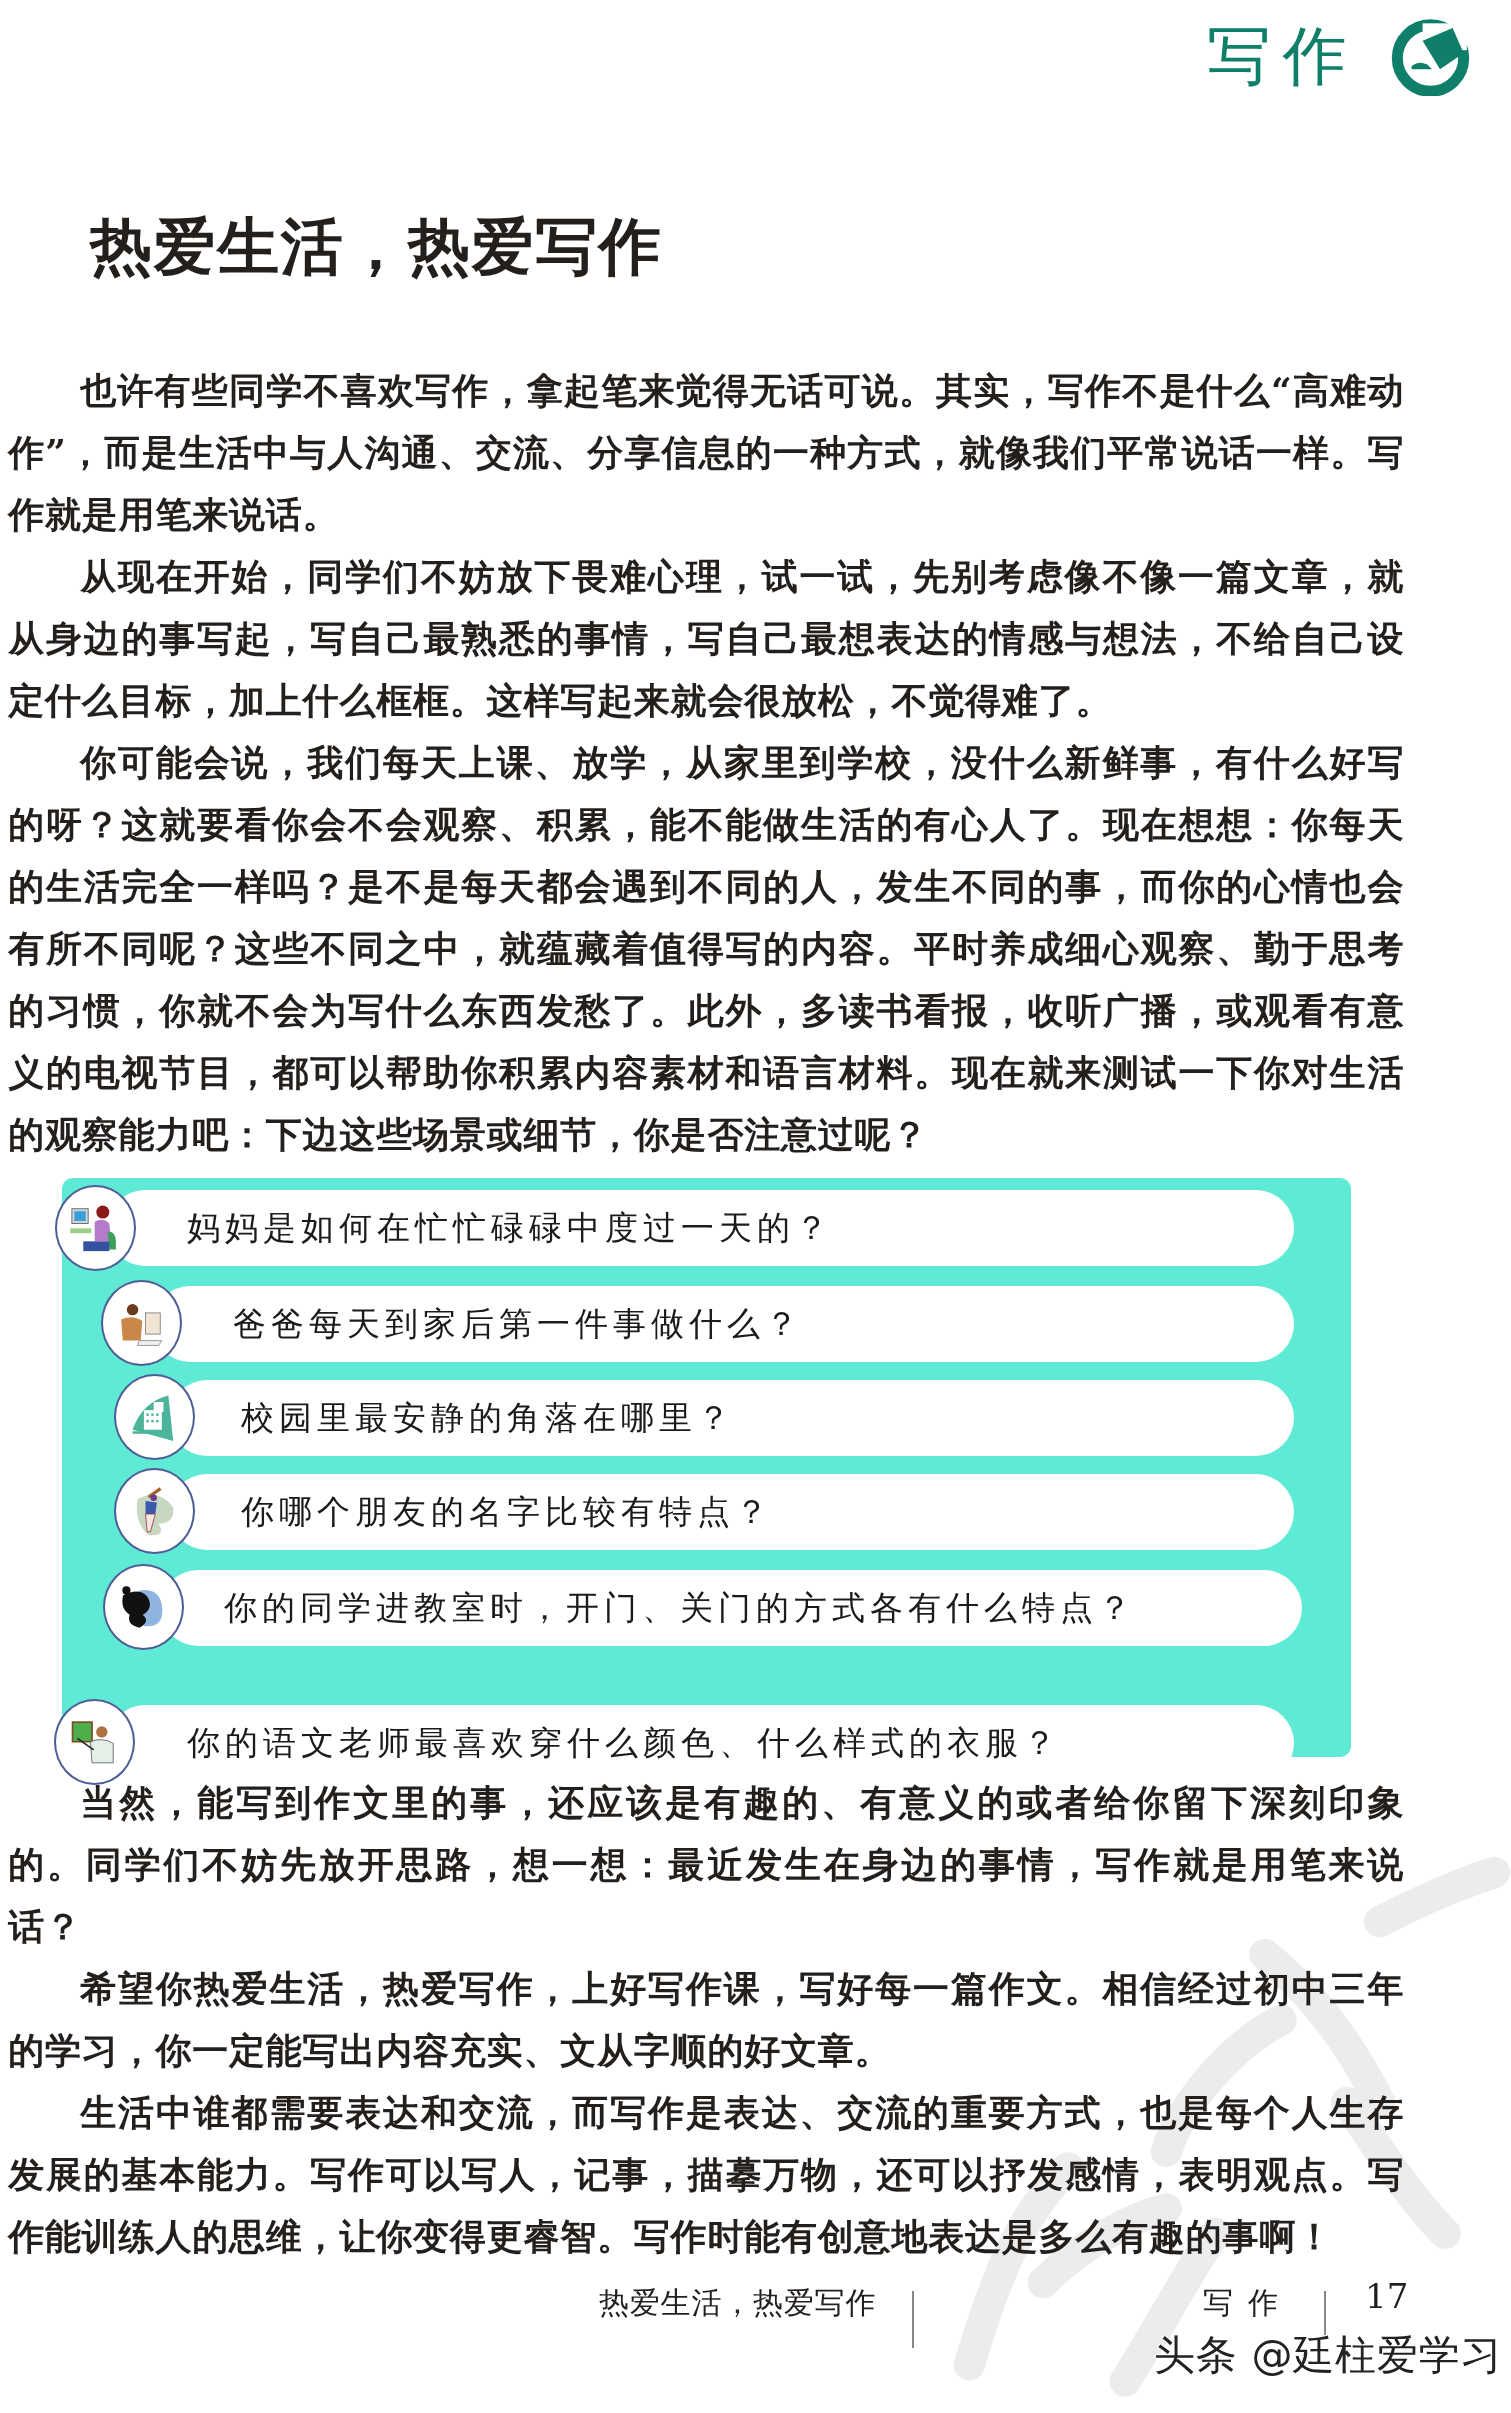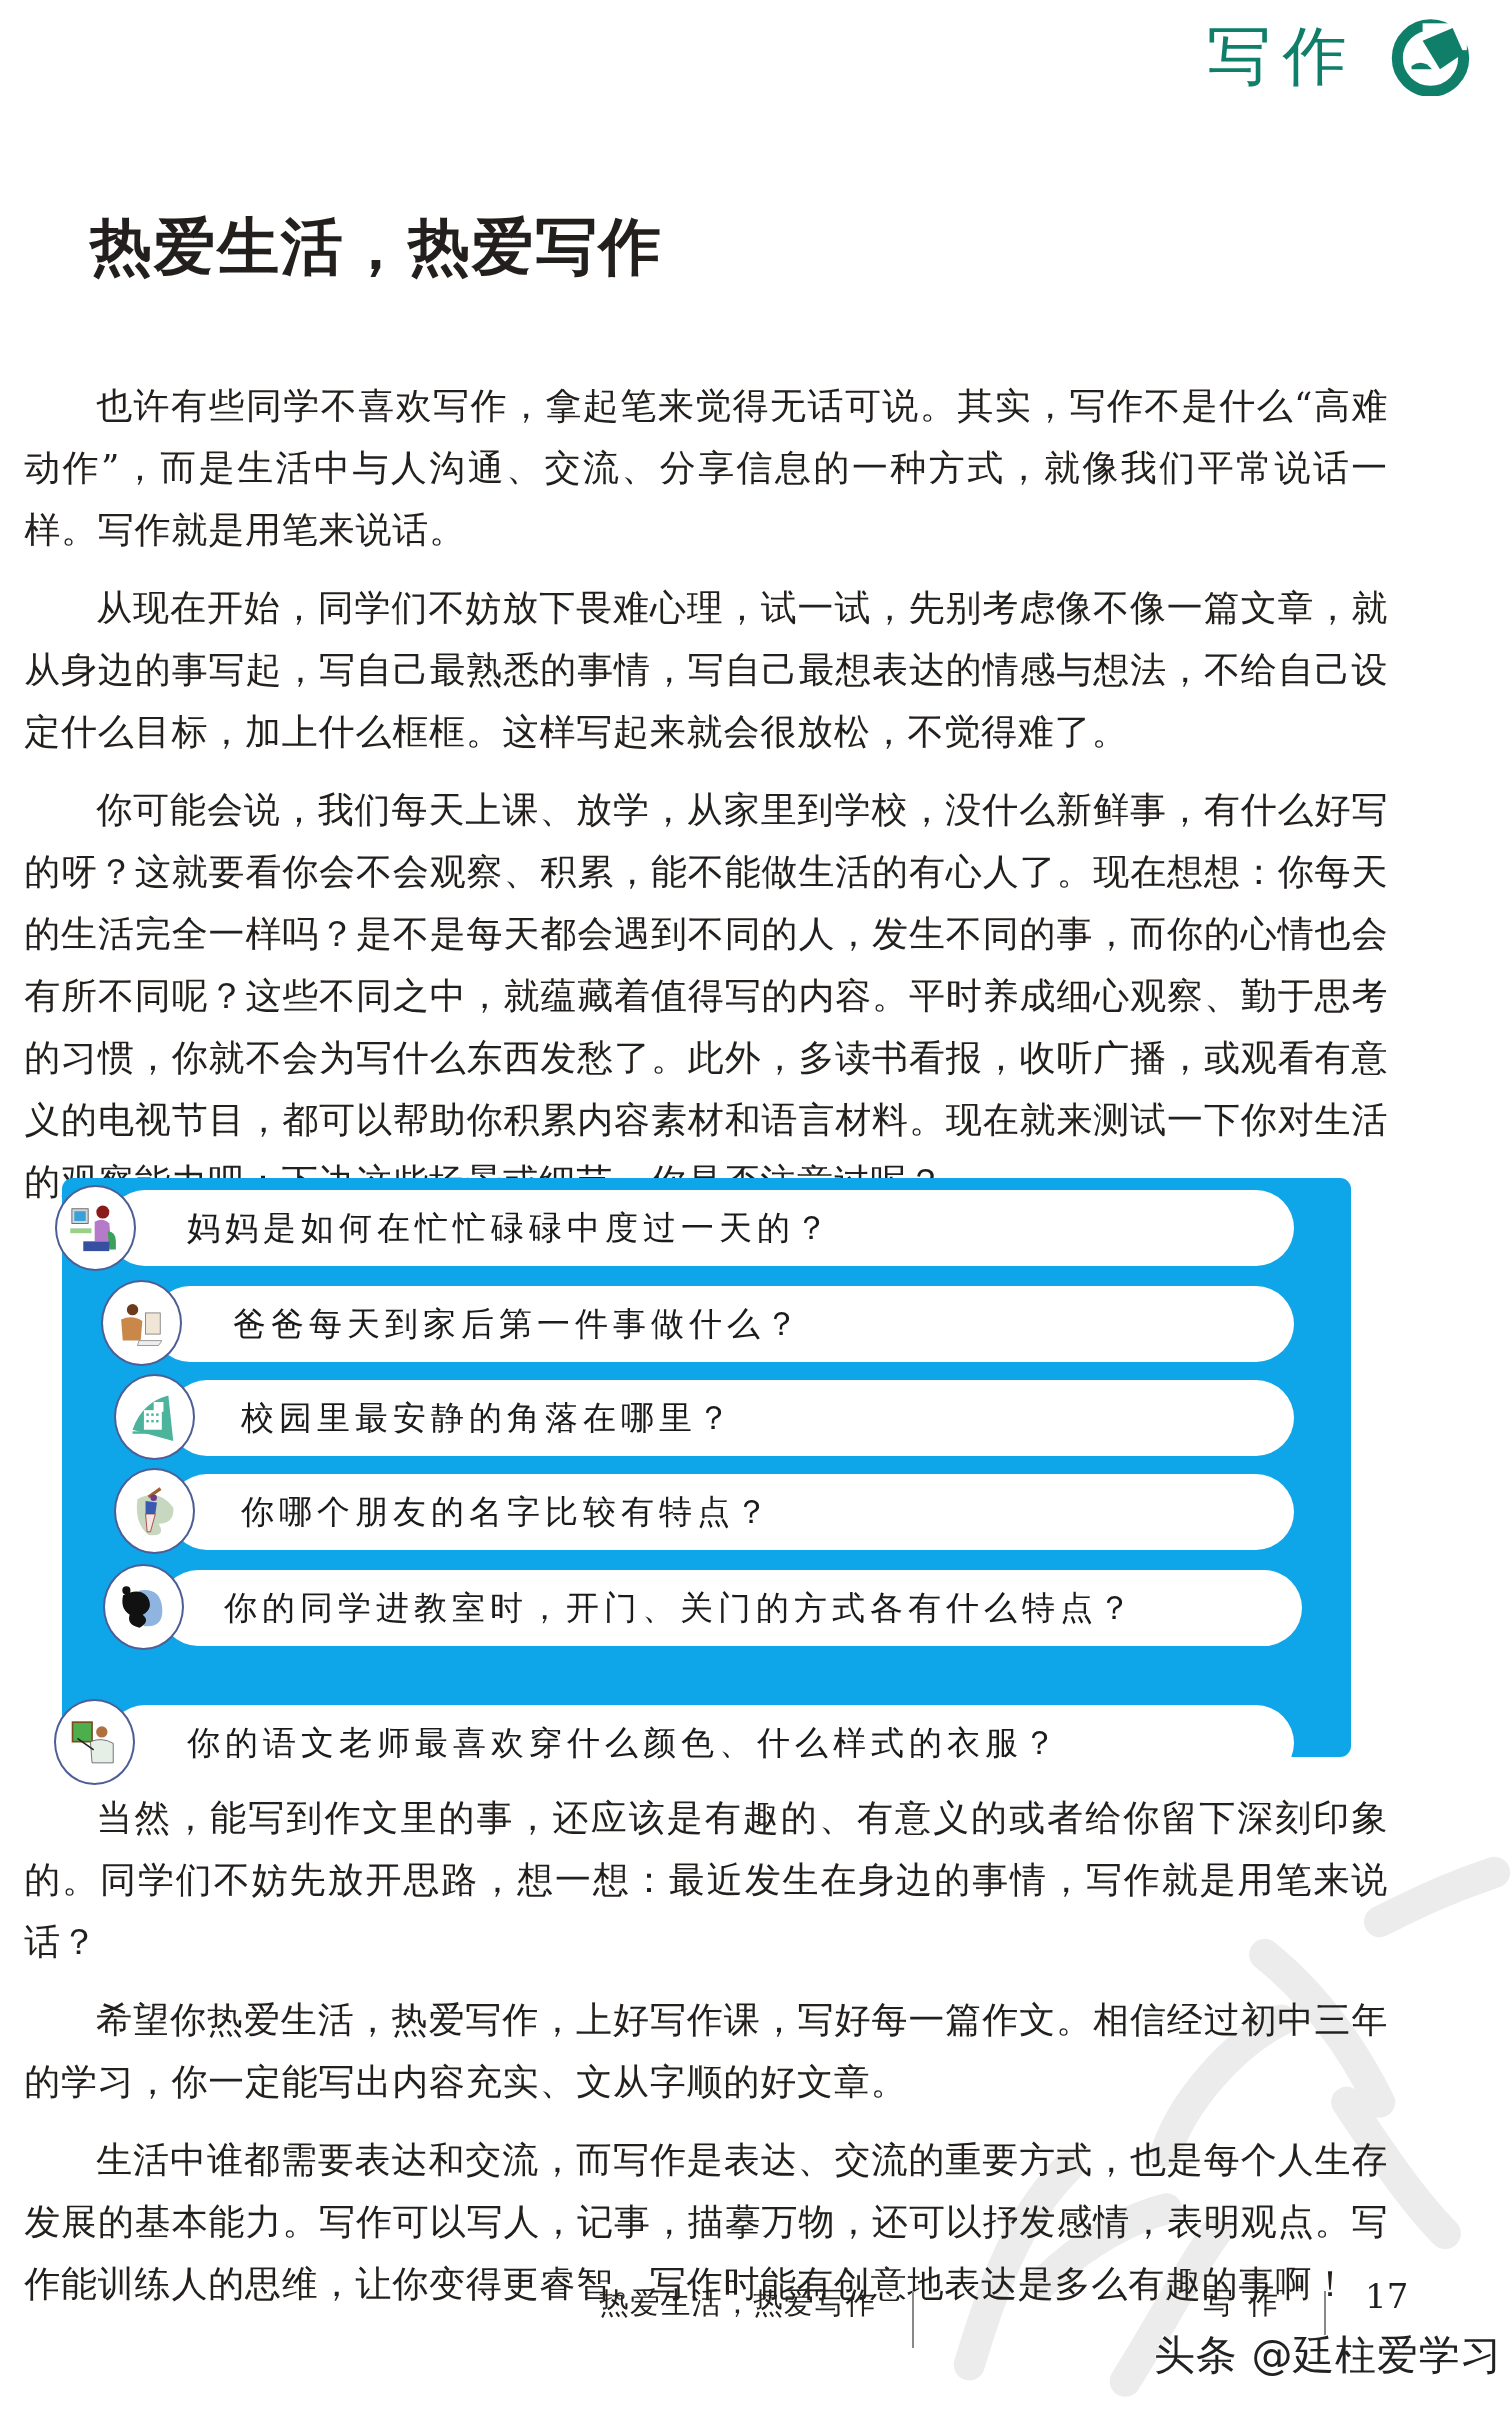--- a/index.html
+++ b/index.html
@@ -17,25 +17,25 @@
 
   .page-title {
     position: absolute; top: 164px; left: 90px; font-size: 62px; font-weight: bold;
     letter-spacing: 1.6px; font-family: "DejaVu Serif", serif; line-height: 82px;
   }
 
   .body-text {
     position: absolute; left: 8.2px; width: 1396px; font-size: 36px; line-height: 62px;
     text-align: justify; text-justify: inter-character; letter-spacing: 0.8px;
   }
-  .body-text p { margin: 16px; text-indent: 72px; }
+  .body-text p { margin: 0; text-indent: 72px; font-weight: bold; }
 
   .question-box {
     position: absolute; left: 62px; top: 1178px; width: 1289px; height: 579px;
-    background: #0ea5e9; border-radius: 11px;
+    background: #5eead4; border-radius: 11px;
   }
   .q-row { position: absolute; height: 76px; display: flex; align-items: center; }
   .q-pill {
     position: absolute; top: 0; height: 76px; background: #ffffff; border-radius: 38px;
     right: 0;
   }
   .q-icon {
     position: absolute; width: 77px; height: 82px; border-radius: 50%;
     background: #ffffff; border: 2.5px solid #4d5e97; top: -5.7px; overflow: hidden;
     display: flex; align-items: center; justify-content: center; z-index: 2;

